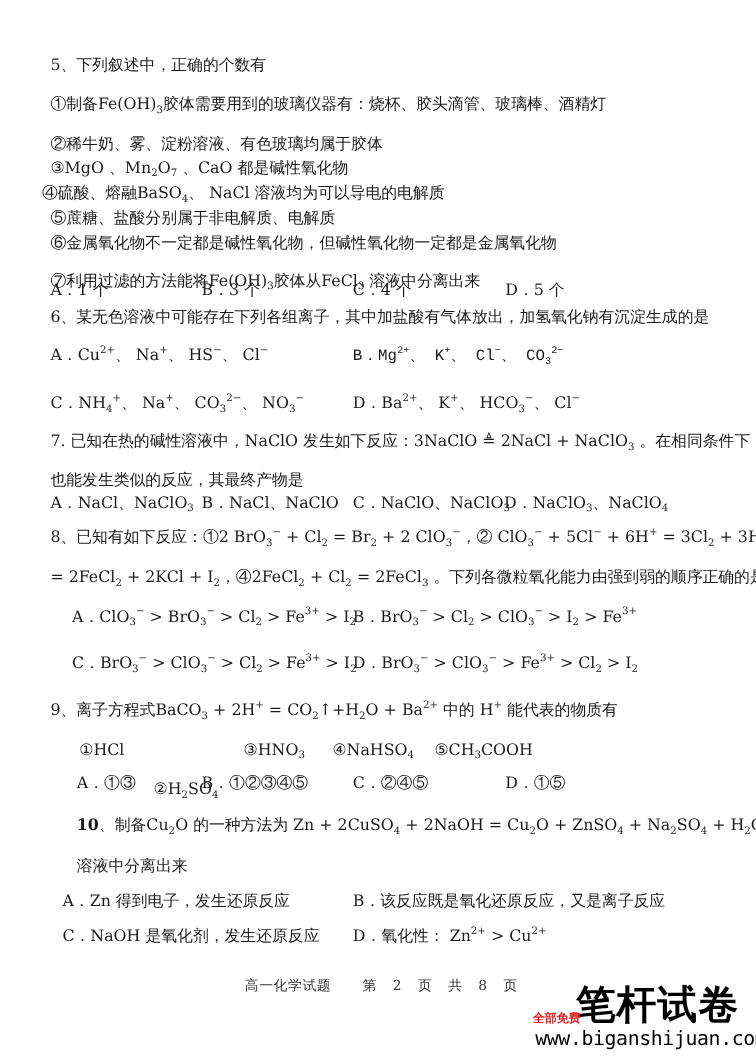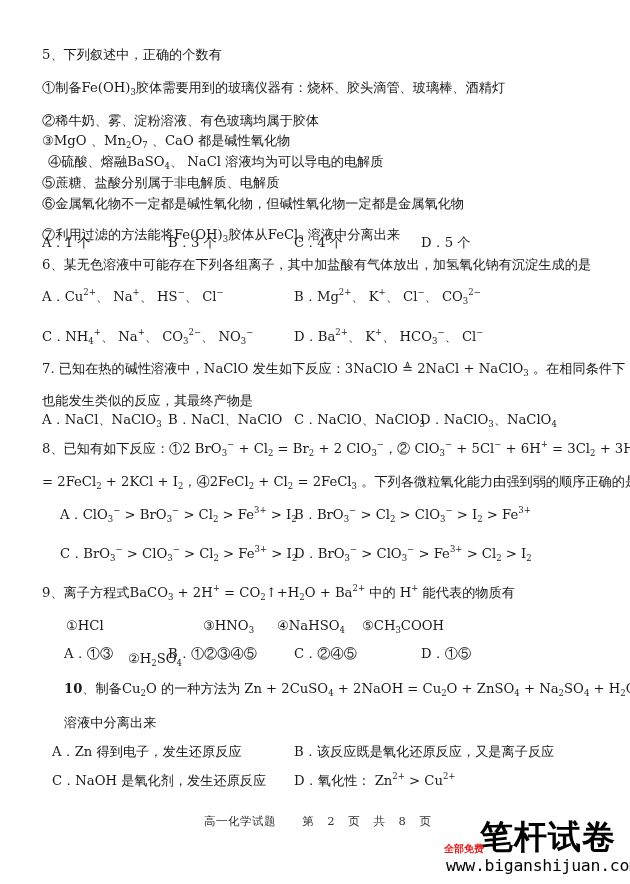--- a/index.html
+++ b/index.html
@@ -20,32 +20,32 @@
   .wm-free { position: absolute; left: 0px; top: 24px; font-family: "DejaVu Sans", sans-serif; font-size: 10px; color: #e02020; font-weight: bold; }
   .wm-url { position: absolute; left: 2px; top: 38px; font-family: "DejaVu Sans Mono", "Liberation Mono", monospace; font-size: 16.5px; color: #000; line-height: 20px; letter-spacing: -0.3px; }
 </style>
 </head>
 <body>
 
 <div class="line" style="left:42px;top:46px;">5、下列叙述中，正确的个数有</div>
 <div class="line" style="left:42px;top:79px;">①制备Fe(OH)<sub>3</sub>胶体需要用到的玻璃仪器有：烧杯、胶头滴管、玻璃棒、酒精灯</div>
 <div class="line" style="left:42px;top:112px;">②稀牛奶、雾、淀粉溶液、有色玻璃均属于胶体</div>
 <div class="line" style="left:42px;top:132px;">③MgO 、Mn<sub>2</sub>O<sub>7</sub> 、CaO 都是碱性氧化物</div>
-<div class="line" style="left:48px;top:153px;text-align:center;">④硫酸、熔融BaSO<sub>4</sub>、 NaCl 溶液均为可以导电的电解质</div>
+<div class="line" style="left:35px;top:153px;text-align:center;">④硫酸、熔融BaSO<sub>4</sub>、 NaCl 溶液均为可以导电的电解质</div>
 <div class="line" style="left:42px;top:174px;">⑤蔗糖、盐酸分别属于非电解质、电解质</div>
 <div class="line" style="left:42px;top:195px;">⑥金属氧化物不一定都是碱性氧化物，但碱性氧化物一定都是金属氧化物</div>
 <div class="line" style="left:42px;top:226px;">⑦利用过滤的方法能将Fe(OH)<sub>3</sub>胶体从FeCl<sub>3</sub> 溶液中分离出来</div>
 <div class="opt" style="left:42px;top:234px;">A．1 个</div>
 <div class="opt" style="left:168px;top:234px;">B．3 个</div>
 <div class="opt" style="left:294px;top:234px;">C．4 个</div>
 <div class="opt" style="left:421px;top:234px;">D．5 个</div>
 
 <div class="line" style="left:42px;top:256px;">6、某无色溶液中可能存在下列各组离子，其中加盐酸有气体放出，加氢氧化钠有沉淀生成的是</div>
 <div class="opt" style="left:42px;top:288px;">A．Cu<sup>2+</sup>、 Na<sup>+</sup>、 HS<sup>−</sup>、 Cl<sup>−</sup></div>
-<div class="opt" style="left:294px;top:288px;">B．Mg<sup>2+</sup>、 K<sup>+</sup>、 Cl<sup>−</sup>、 CO<sub>3</sub><sup>2−</sup></div>
+<div class="opt" style="left:294px;top:288px;font-family:Liberation Mono, monospace;">B．Mg<sup>2+</sup>、 K<sup>+</sup>、 Cl<sup>−</sup>、 CO<sub>3</sub><sup>2−</sup></div>
 <div class="opt" style="left:42px;top:328px;">C．NH<sub>4</sub><sup>+</sup>、 Na<sup>+</sup>、 CO<sub>3</sub><sup>2−</sup>、 NO<sub>3</sub><sup>−</sup></div>
 <div class="opt" style="left:294px;top:328px;">D．Ba<sup>2+</sup>、 K<sup>+</sup>、 HCO<sub>3</sub><sup>−</sup>、 Cl<sup>−</sup></div>
 
 <div class="line" style="left:42px;top:360px;">7. 已知在热的碱性溶液中，NaClO 发生如下反应：3NaClO ≜ 2NaCl + NaClO<sub>3</sub> 。在相同条件下 NaClO</div>
 <div class="line" style="left:42px;top:392px;">也能发生类似的反应，其最终产物是</div>
 <div class="opt" style="left:42px;top:411px;">A．NaCl、NaClO<sub>3</sub></div>
 <div class="opt" style="left:168px;top:411px;">B．NaCl、NaClO</div>
 <div class="opt" style="left:294px;top:411px;">C．NaClO、NaClO<sub>3</sub></div>
 <div class="opt" style="left:420px;top:411px;">D．NaClO<sub>3</sub>、NaClO<sub>4</sub></div>
 

